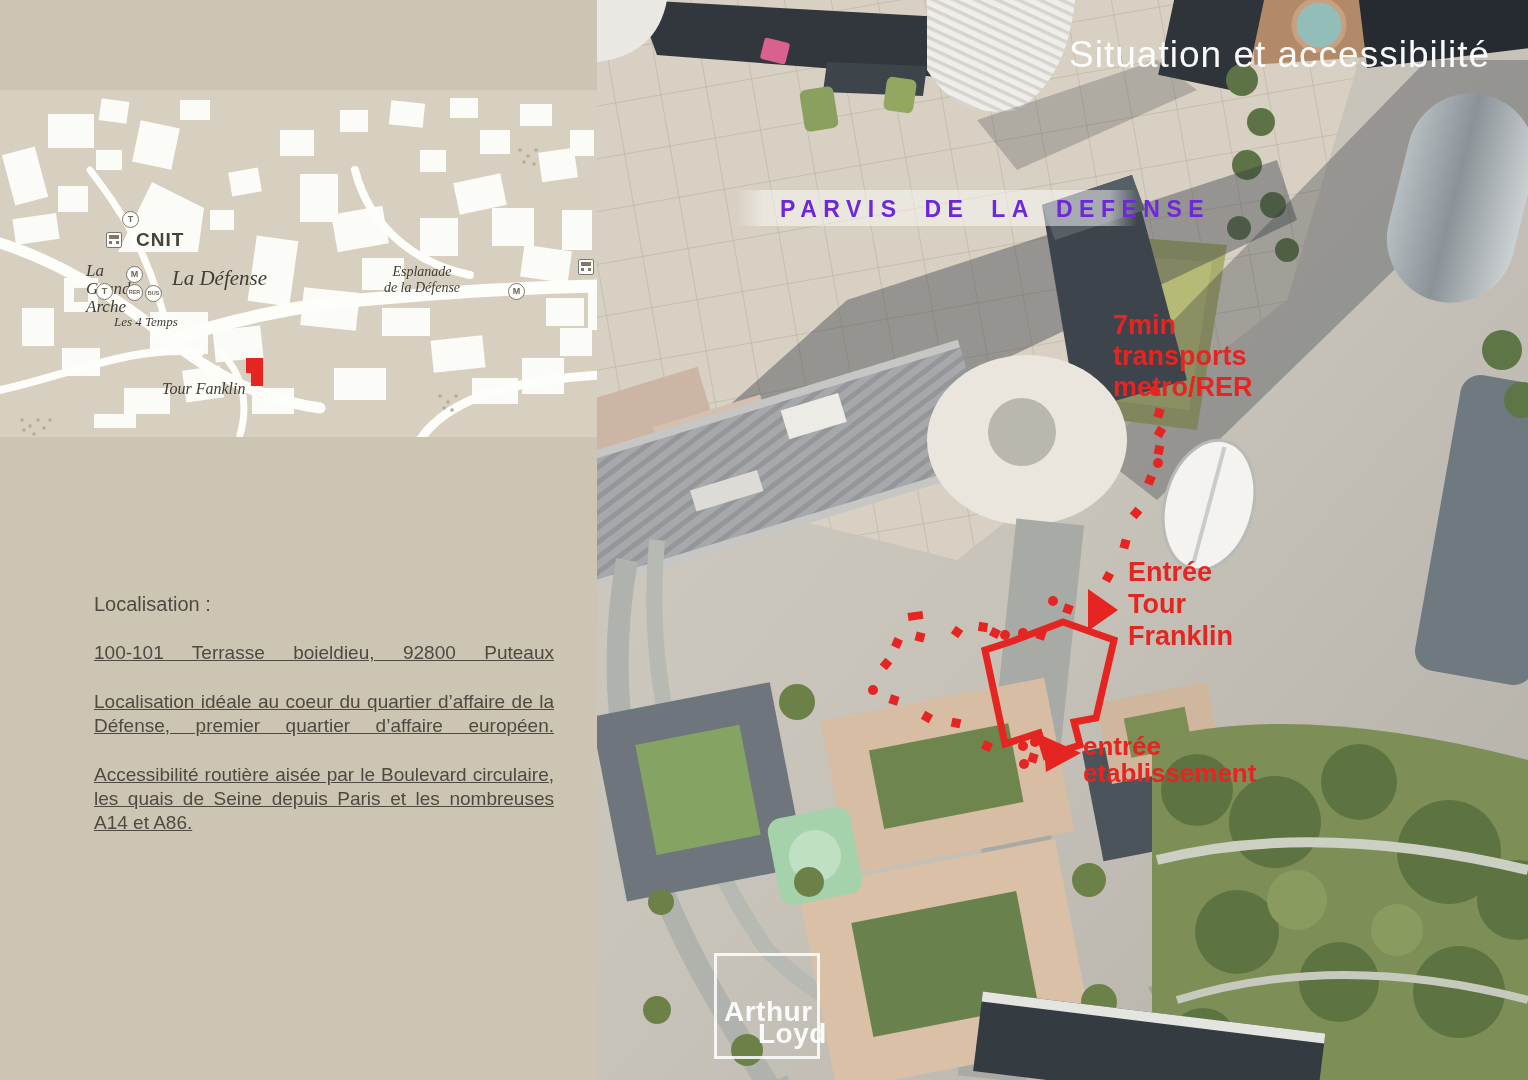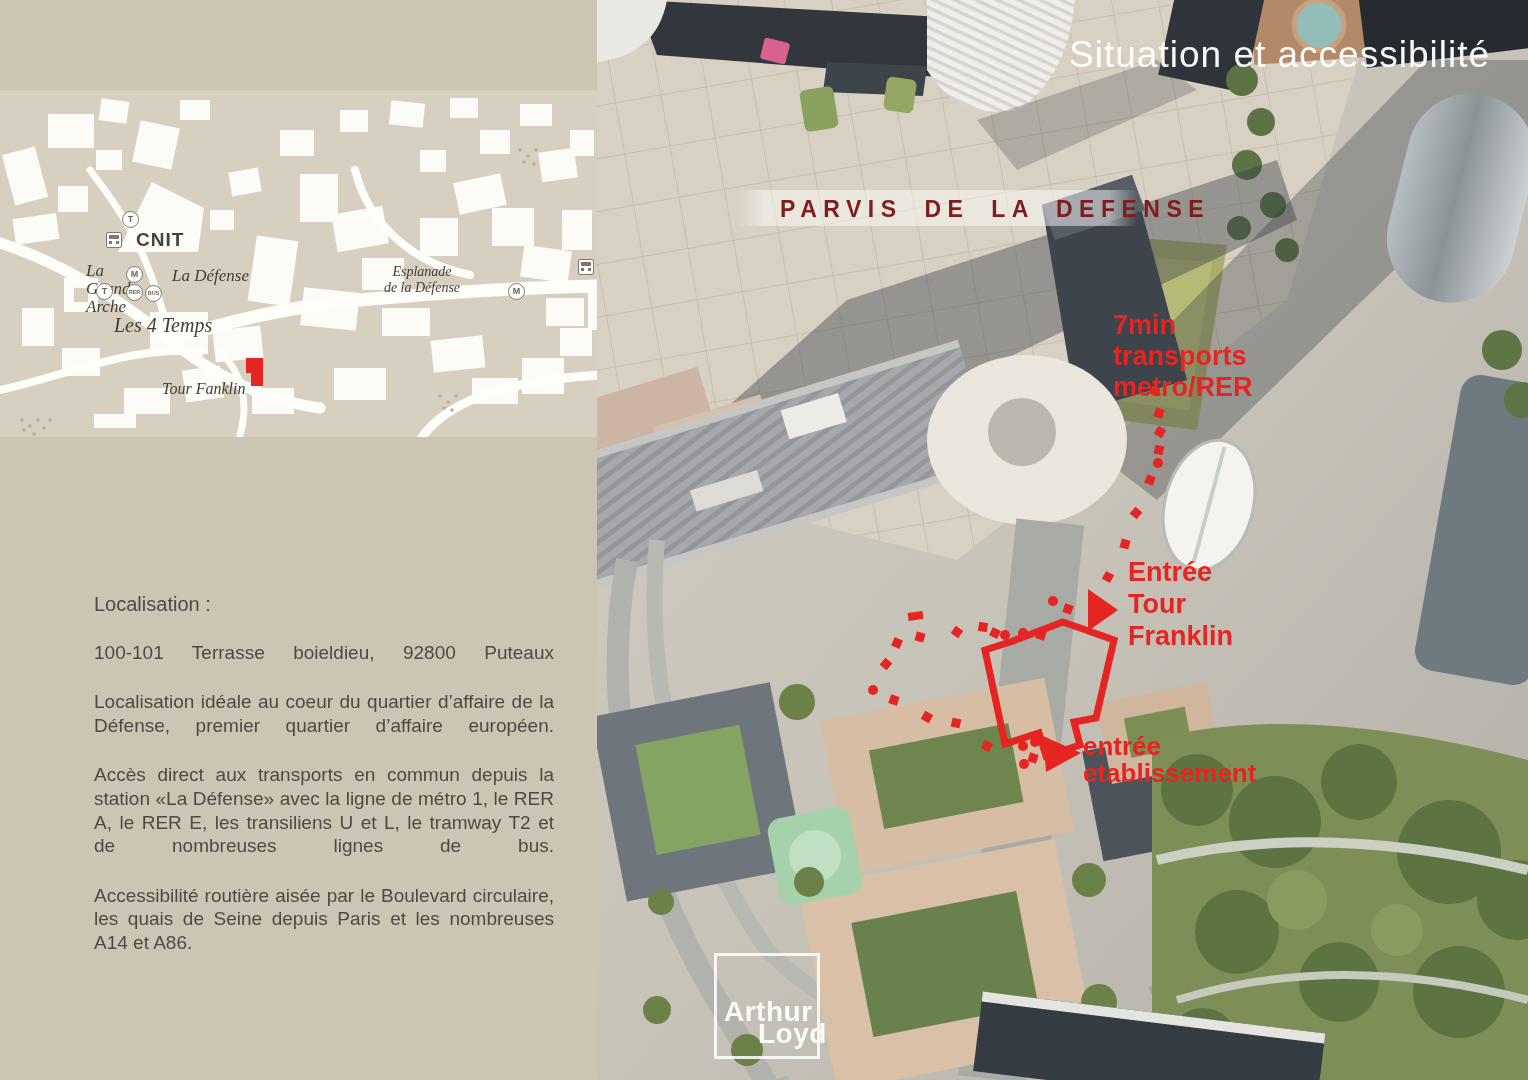--- a/index.html
+++ b/index.html
@@ -7,49 +7,49 @@
         font-family:"Liberation Sans",sans-serif;}
 
   
   .left-panel{position:absolute;left:0;top:0;width:597px;height:1080px;background:#ccc5b3;}
   .map-section{position:absolute;left:0;top:90px;width:597px;height:347px;}
   .map-art{position:absolute;left:0;top:0;}
   .map-label{position:absolute;color:#3f3e36;white-space:nowrap;}
   .lbl-serif{font-family:"Liberation Serif",serif;font-style:italic;}
   .lbl-cnit{font-size:19px;font-weight:bold;letter-spacing:1px;color:#45443c;}
   .lbl-grande{font-size:17px;line-height:18px;margin-left:38px;}
-  .lbl-defense{font-size:17px;}
-  .lbl-temps{font-size:20px;}
+  .lbl-defense{font-size:21px;}
+  .lbl-temps{font-size:13px;}
   .lbl-espl{font-size:14px;line-height:16px;text-align:center;width:100px;}
   .lbl-tour{font-size:16px;}
   .transit-badge{position:absolute;width:15px;height:15px;border-radius:50%;background:#fcfcfa;
      border:1.5px solid #7d7869;color:#6b665c;font-size:9px;font-weight:bold;line-height:15px;
      text-align:center;box-sizing:content-box;}
   .transit-badge.small-txt{font-size:5.5px;letter-spacing:0;}
   .station-badge{position:absolute;width:14px;height:14px;background:#fcfcfa;border:1.5px solid #7d7869;
      border-radius:2px;}
   .station-badge:before{content:"";position:absolute;left:2px;top:2px;width:10px;height:4px;background:#7d7869;}
   .station-badge:after{content:"";position:absolute;left:2px;top:8px;width:3px;height:3px;background:#7d7869;
      box-shadow:7px 0 0 #7d7869;}
 
   .text-block{position:absolute;left:62px;top:592px;width:460px;color:#4e4a42;font-size:19px;line-height:1.24;margin-left:32px;}
   .text-block h2{margin:0 0 24px 0;font-size:20px;font-weight:normal;color:#4e4a42;}
-  .text-block p{margin:0 0 26px 0;text-align:justify;}
+  .text-block p{margin:0 0 26px 0;text-align:justify;text-decoration:underline;}
   .just-last{text-align-last:justify;}
 
   
   .satellite{position:absolute;left:597px;top:0;width:931px;height:1080px;overflow:hidden;background:#c2beb4;}
   .sat-art,.annotations{position:absolute;left:0;top:0;}
 
   .main-title{position:absolute;right:38px;top:34px;font-size:37px;color:rgba(255,255,255,.97);
      letter-spacing:1px;font-weight:400;text-align:right;}
 
   .parvis-band{position:absolute;left:140px;top:190px;width:400px;height:36px;
      background:linear-gradient(90deg,rgba(255,255,255,0),rgba(255,255,255,.48) 7%,rgba(255,255,255,.48) 93%,rgba(255,255,255,0));}
-  .parvis-text{position:absolute;left:183px;top:196px;font-size:23px;font-weight:bold;color:#7f1d1d;
+  .parvis-text{position:absolute;left:183px;top:196px;font-size:23px;font-weight:bold;color:#6d28d9;
      letter-spacing:6.5px;word-spacing:9px;white-space:nowrap;text-align:right;}
 
   .red-note{position:absolute;color:#e52521;font-weight:bold;white-space:nowrap;}
   .note-transit{left:516px;top:298px;font-size:27px;line-height:31px;margin-top:12px;}
   .note-tour{left:531px;top:556px;font-size:27px;line-height:32px;}
   .note-etab{left:486px;top:733px;font-size:26px;line-height:27px;}
 
   .logo{position:absolute;left:117px;top:953px;width:100px;height:100px;
      border:3px solid rgba(255,255,255,.85);}
   .logo span{position:absolute;color:rgba(255,255,255,.93);font-weight:bold;font-size:28px;letter-spacing:.5px;}
@@ -172,21 +172,20 @@
       <div class="transit-badge" style="left:508px;top:193px">M</div>
       <div class="station-badge" style="left:578px;top:169px"></div>
 
       <div class="map-label lbl-serif lbl-tour" style="left:162px;top:290px">Tour Fanklin</div>
     </div>
 
     <div class="text-block">
       <h2>Localisation :</h2>
       <p class="just-last">100-101 Terrasse boieldieu, 92800 Puteaux</p>
       <p class="just-last">Localisation idéale au coeur du quartier d’affaire de la Défense, premier quartier d’affaire européen.</p>
-      <p class="just-last">Accès direct aux transports en commun depuis la station «La Défense» avec la ligne de métro 1, le RER A, le RER E, les transiliens U et L, le tramway T2 et de nombreuses lignes de bus.</p>
       <p>Accessibilité routière aisée par le Boulevard circulaire, les quais de Seine depuis Paris et les nombreuses A14 et A86.</p>
     </div>
   </div>
 
   <div class="satellite">
     <svg class="sat-art" width="931" height="1080" viewBox="0 0 931 1080">
       <defs>
         <linearGradient id="baseG" x1="0" y1="0" x2="1" y2="1">
           <stop offset="0" stop-color="#d3cdc1"></stop>
             <stop offset=".5" stop-color="#c7c3b9"></stop>

